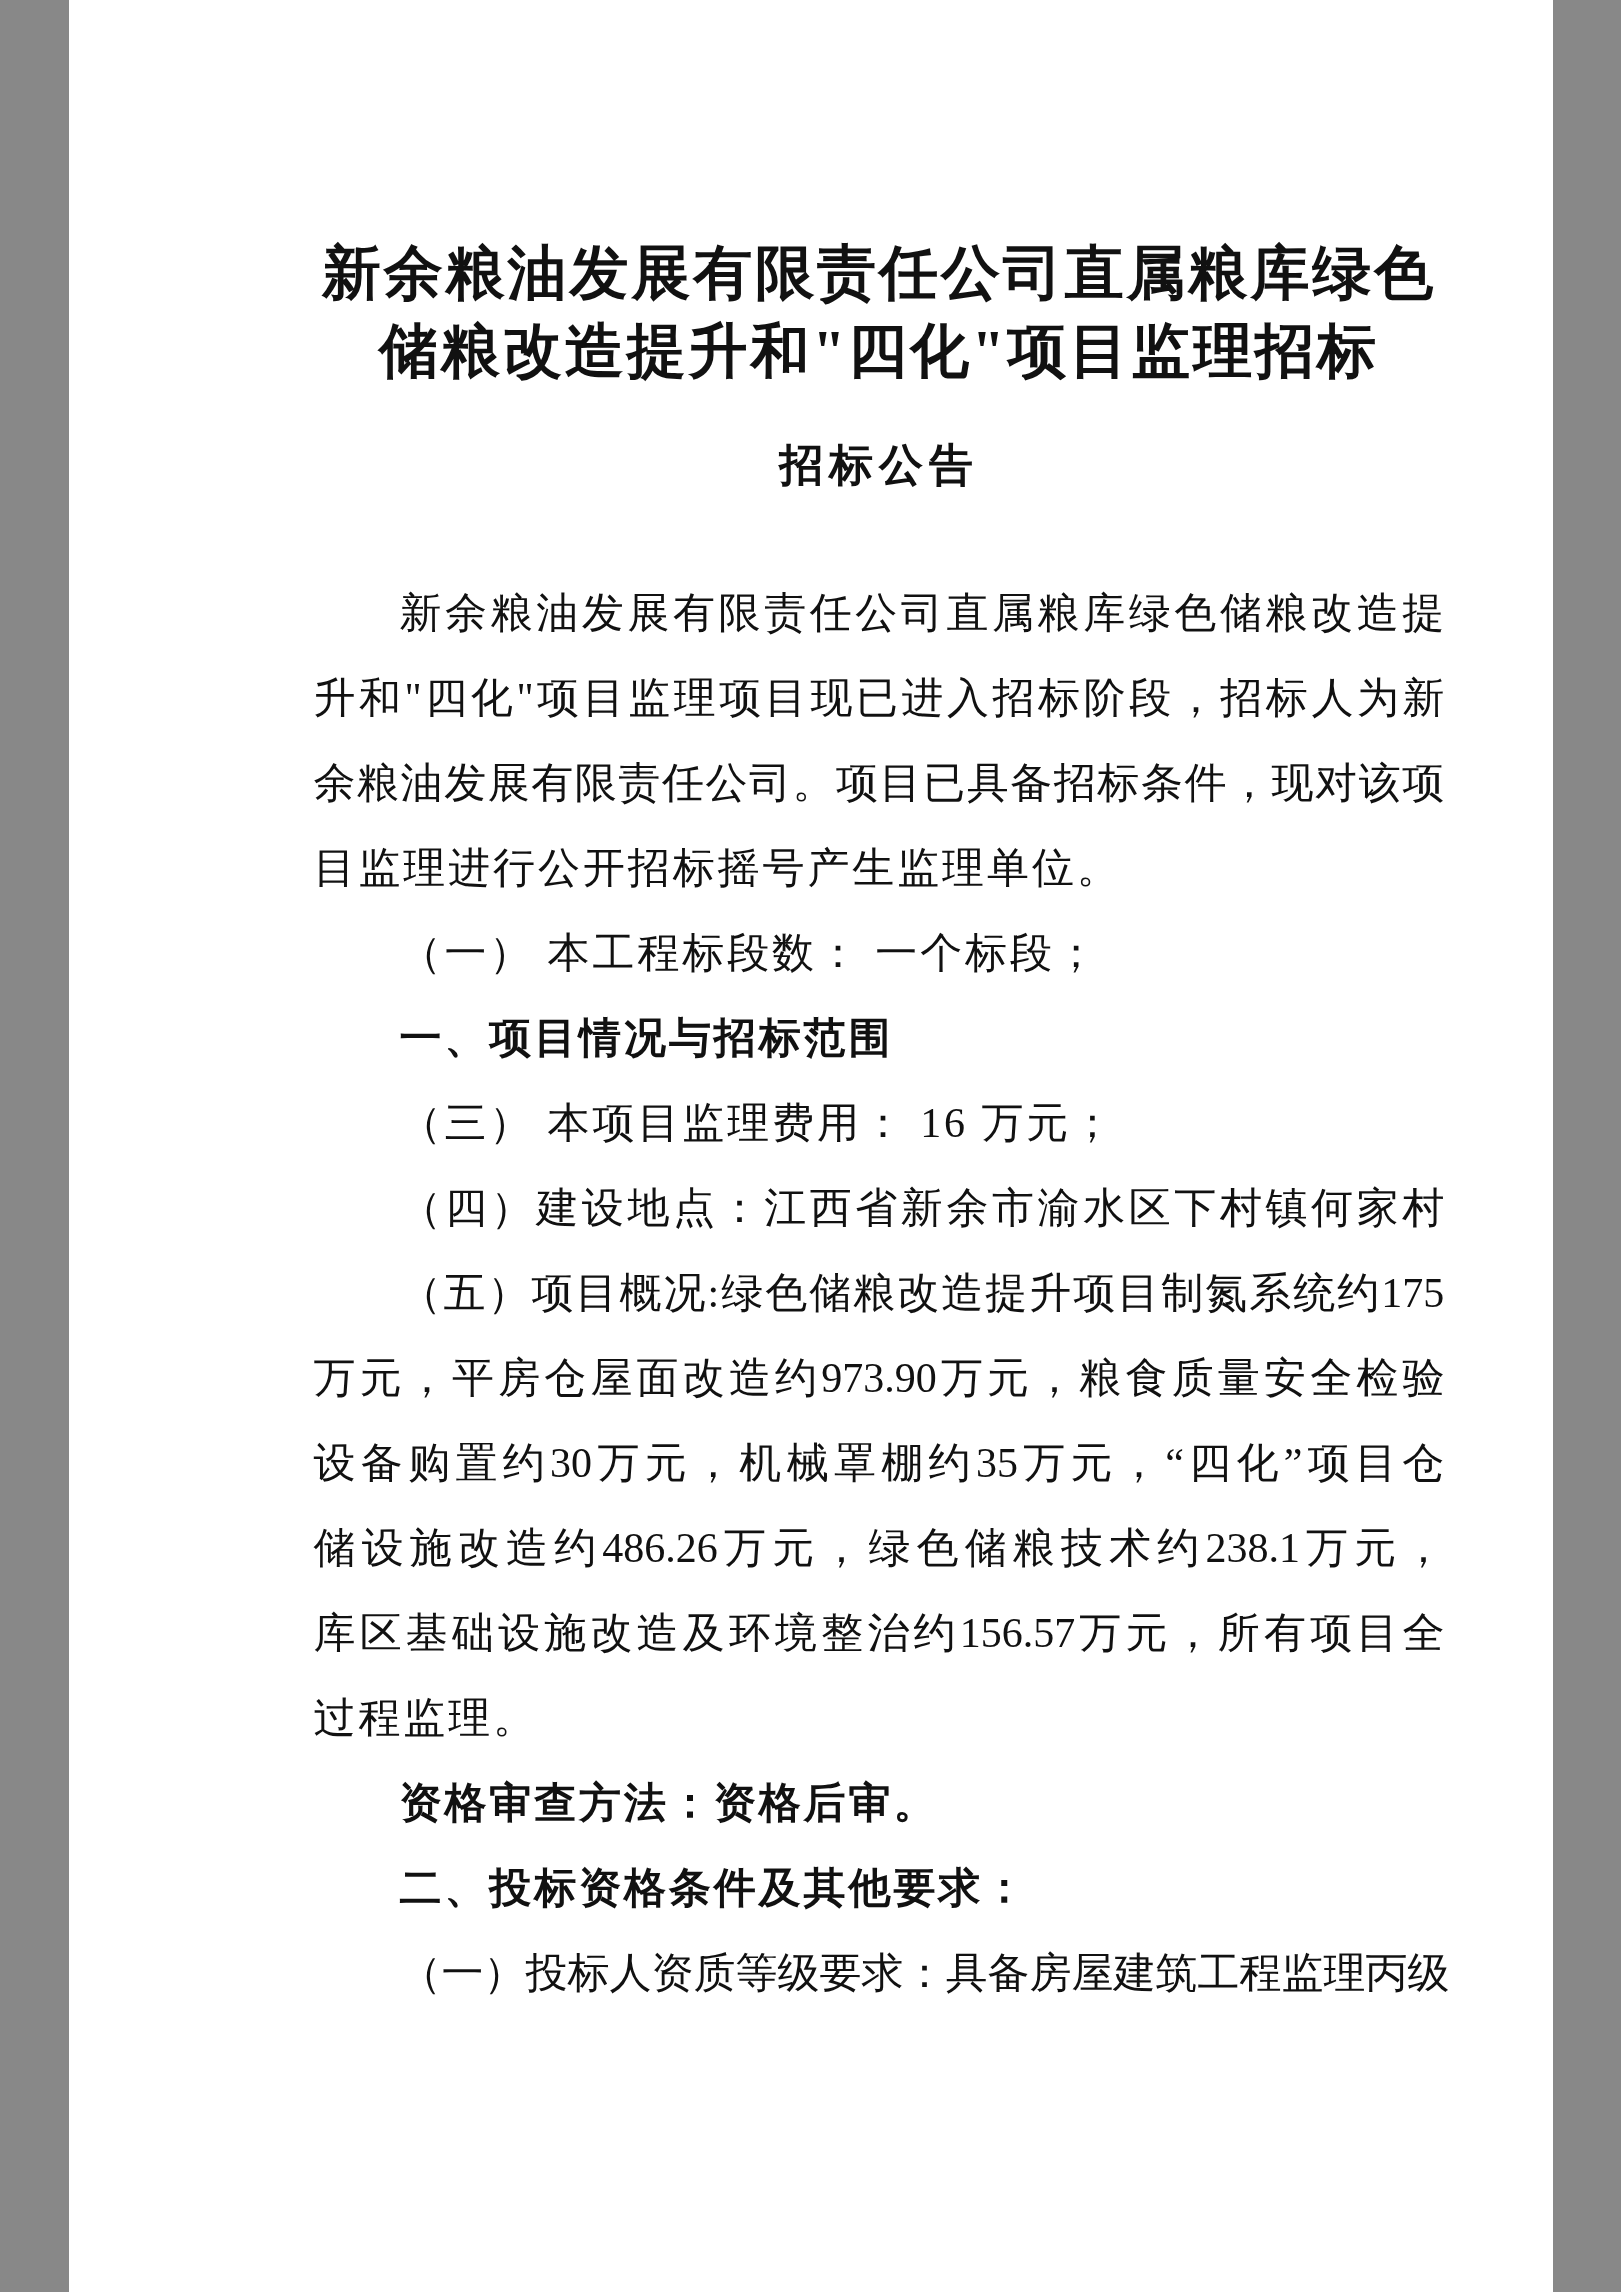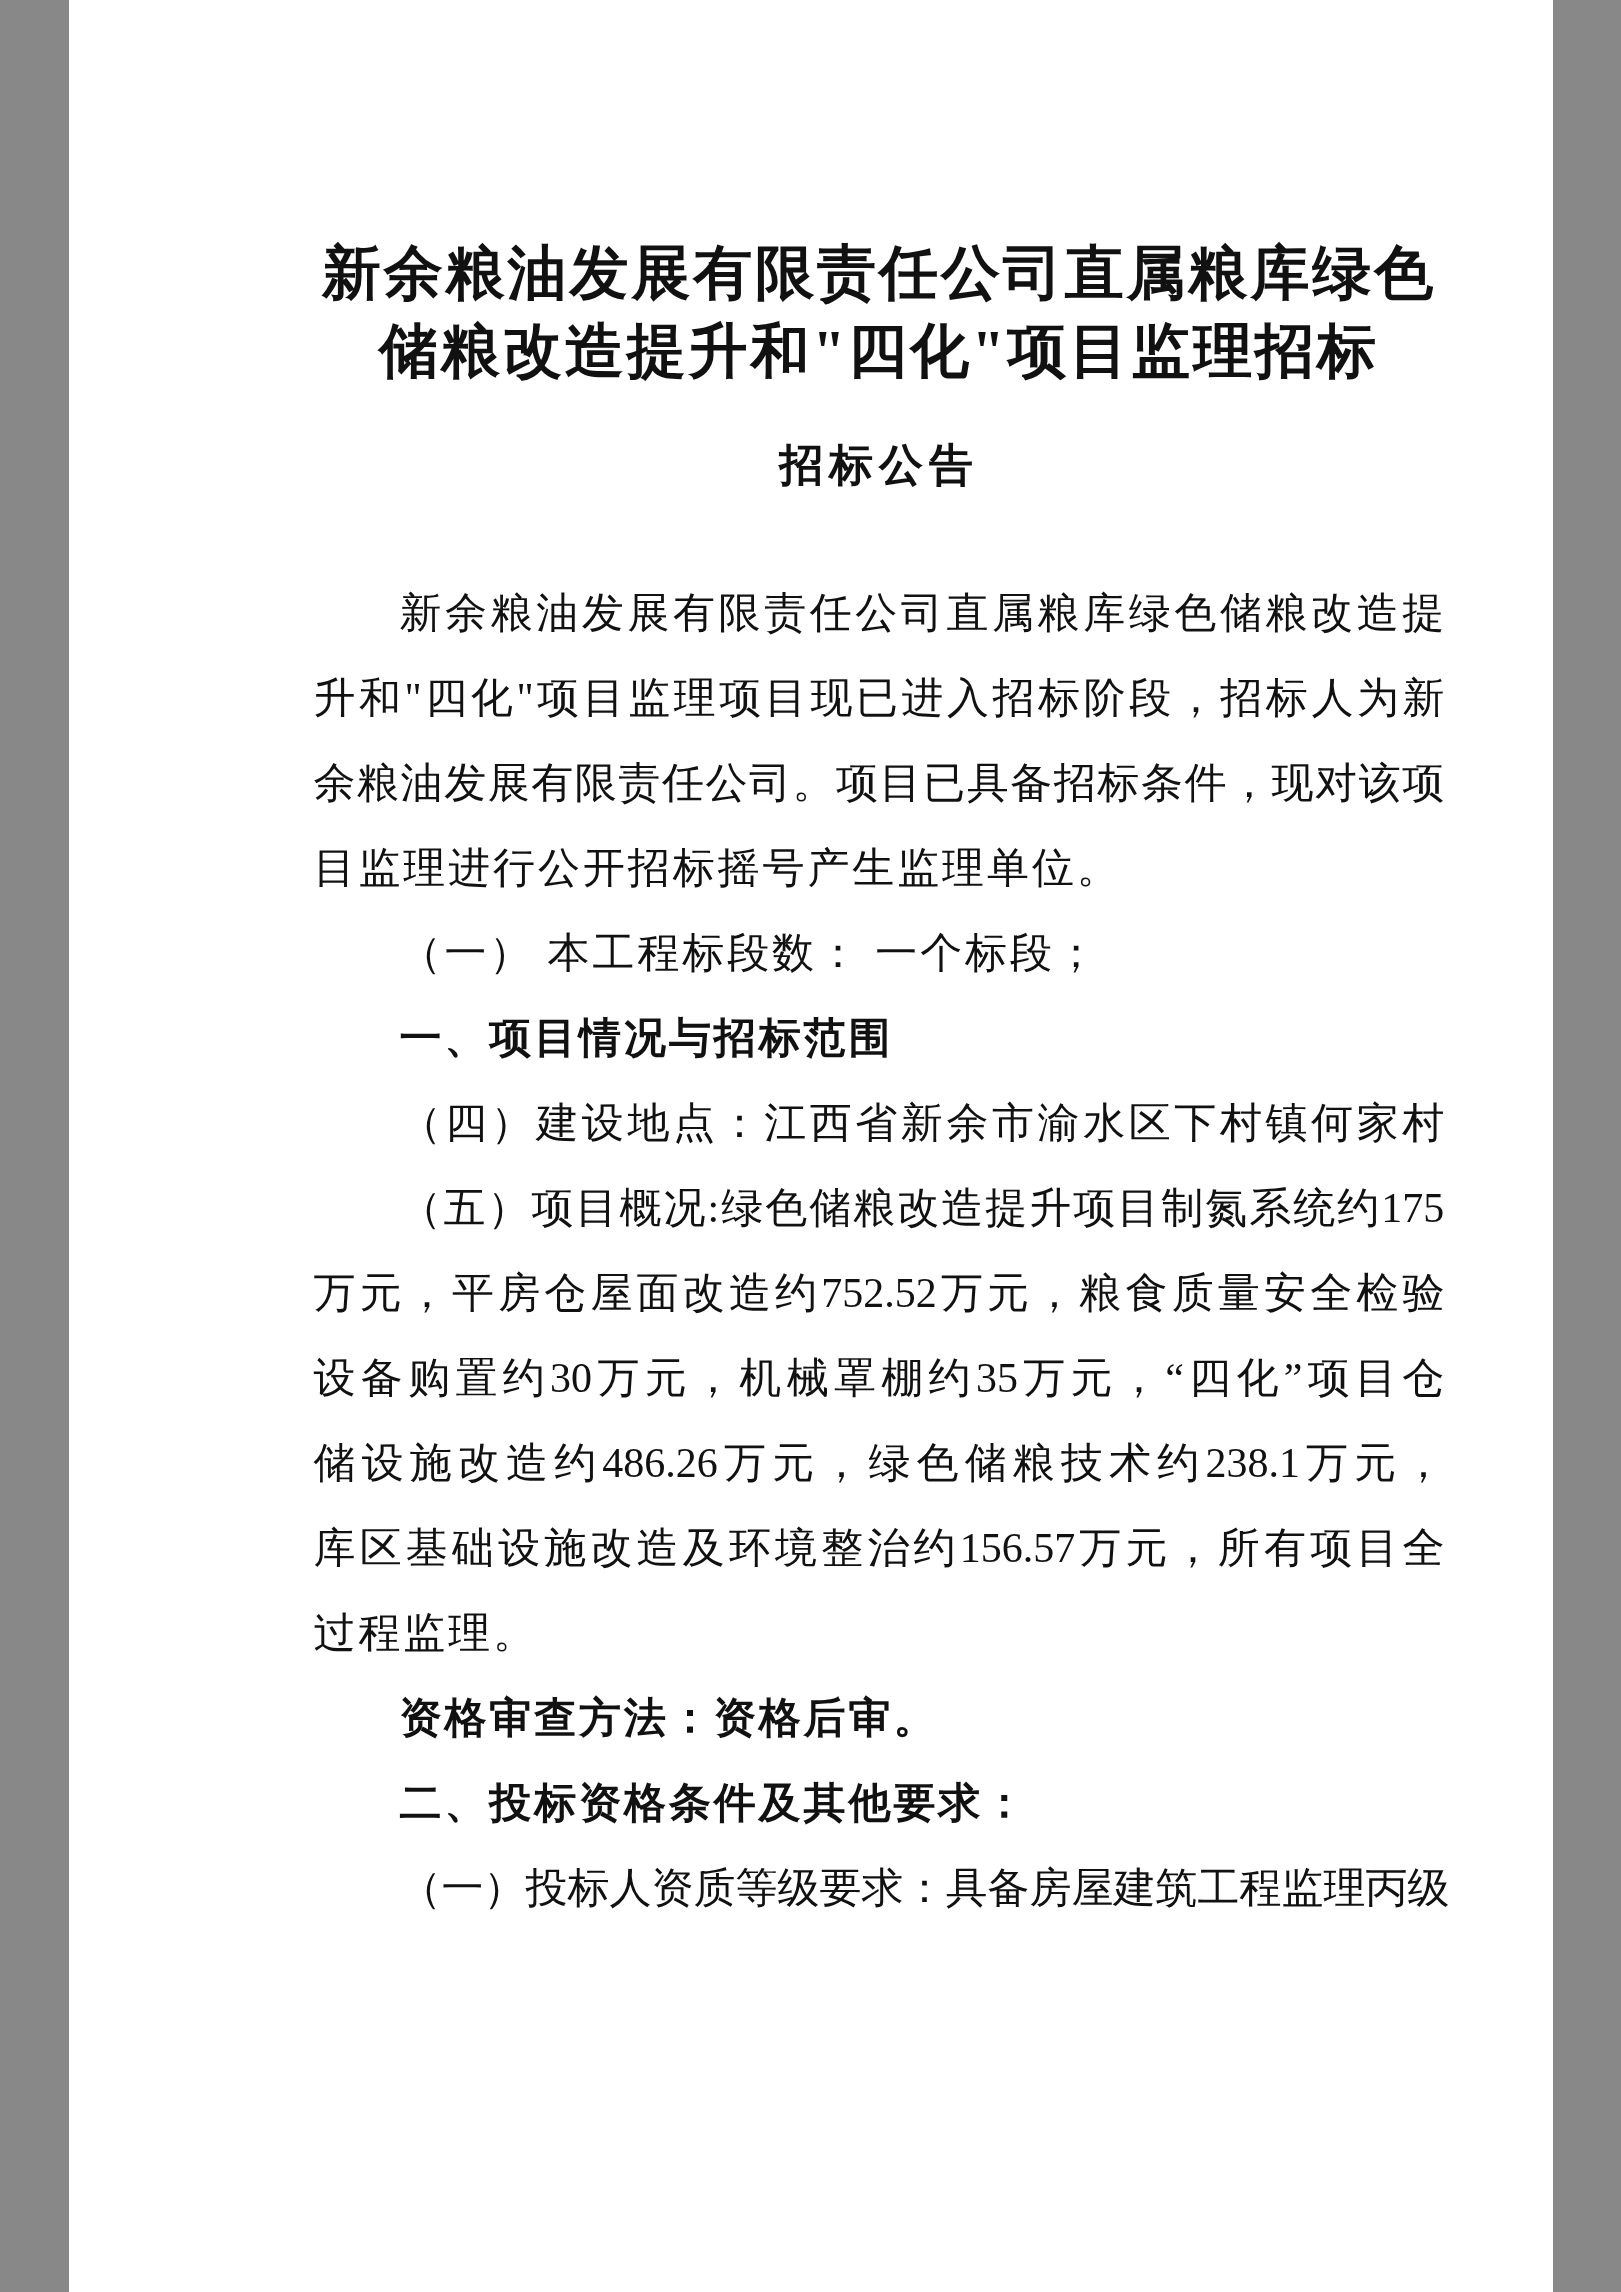--- a/index.html
+++ b/index.html
@@ -53,23 +53,24 @@
     <div class="title-line">储粮改造提升和"四化"项目监理招标</div>
   </div>
   <div class="doc-subtitle">招标公告</div>
   <div class="doc-body">
       <div class="line indent stretch"><span>新</span><span>余</span><span>粮</span><span>油</span><span>发</span><span>展</span><span>有</span><span>限</span><span>责</span><span>任</span><span>公</span><span>司</span><span>直</span><span>属</span><span>粮</span><span>库</span><span>绿</span><span>色</span><span>储</span><span>粮</span><span>改</span><span>造</span><span>提</span></div>
       <div class="line stretch"><span>升</span><span>和</span><span>"</span><span>四</span><span>化</span><span>"</span><span>项</span><span>目</span><span>监</span><span>理</span><span>项</span><span>目</span><span>现</span><span>已</span><span>进</span><span>入</span><span>招</span><span>标</span><span>阶</span><span>段</span><span>，</span><span>招</span><span>标</span><span>人</span><span>为</span><span>新</span></div>
       <div class="line stretch"><span>余</span><span>粮</span><span>油</span><span>发</span><span>展</span><span>有</span><span>限</span><span>责</span><span>任</span><span>公</span><span>司</span><span>。</span><span>项</span><span>目</span><span>已</span><span>具</span><span>备</span><span>招</span><span>标</span><span>条</span><span>件</span><span>，</span><span>现</span><span>对</span><span>该</span><span>项</span></div>
       <div class="line">目监理进行公开招标摇号产生监理单位。</div>
       <div class="line indent">（一） 本工程标段数： 一个标段；</div>
       <div class="line bold indent">一、项目情况与招标范围</div>
+      <div class="line indent">（三） 本项目监理费用： 16 万元；</div>
       <div class="line indent stretch"><span>（</span><span>四</span><span>）</span><span>建</span><span>设</span><span>地</span><span>点</span><span>：</span><span>江</span><span>西</span><span>省</span><span>新</span><span>余</span><span>市</span><span>渝</span><span>水</span><span>区</span><span>下</span><span>村</span><span>镇</span><span>何</span><span>家</span><span>村</span></div>
       <div class="line indent stretch"><span>（</span><span>五</span><span>）</span><span>项</span><span>目</span><span>概</span><span>况</span><span>:</span><span>绿</span><span>色</span><span>储</span><span>粮</span><span>改</span><span>造</span><span>提</span><span>升</span><span>项</span><span>目</span><span>制</span><span>氮</span><span>系</span><span>统</span><span>约</span><span>175</span></div>
-      <div class="line stretch"><span>万</span><span>元</span><span>，</span><span>平</span><span>房</span><span>仓</span><span>屋</span><span>面</span><span>改</span><span>造</span><span>约</span><span>752.52</span><span>万</span><span>元</span><span>，</span><span>粮</span><span>食</span><span>质</span><span>量</span><span>安</span><span>全</span><span>检</span><span>验</span></div>
+      <div class="line stretch"><span>万</span><span>元</span><span>，</span><span>平</span><span>房</span><span>仓</span><span>屋</span><span>面</span><span>改</span><span>造</span><span>约</span><span>973.90</span><span>万</span><span>元</span><span>，</span><span>粮</span><span>食</span><span>质</span><span>量</span><span>安</span><span>全</span><span>检</span><span>验</span></div>
       <div class="line stretch"><span>设</span><span>备</span><span>购</span><span>置</span><span>约</span><span>30</span><span>万</span><span>元</span><span>，</span><span>机</span><span>械</span><span>罩</span><span>棚</span><span>约</span><span>35</span><span>万</span><span>元</span><span>，</span><span>“</span><span>四</span><span>化</span><span>”</span><span>项</span><span>目</span><span>仓</span></div>
       <div class="line stretch"><span>储</span><span>设</span><span>施</span><span>改</span><span>造</span><span>约</span><span>486.26</span><span>万</span><span>元</span><span>，</span><span>绿</span><span>色</span><span>储</span><span>粮</span><span>技</span><span>术</span><span>约</span><span>238.1</span><span>万</span><span>元</span><span>，</span></div>
       <div class="line stretch"><span>库</span><span>区</span><span>基</span><span>础</span><span>设</span><span>施</span><span>改</span><span>造</span><span>及</span><span>环</span><span>境</span><span>整</span><span>治</span><span>约</span><span>156.57</span><span>万</span><span>元</span><span>，</span><span>所</span><span>有</span><span>项</span><span>目</span><span>全</span></div>
       <div class="line">过程监理。</div>
       <div class="line bold indent">资格审查方法：资格后审。</div>
       <div class="line bold indent">二、投标资格条件及其他要求：</div>
       <div class="line indent stretch"><span>（</span><span>一</span><span>）</span><span>投</span><span>标</span><span>人</span><span>资</span><span>质</span><span>等</span><span>级</span><span>要</span><span>求</span><span>：</span><span>具</span><span>备</span><span>房</span><span>屋</span><span>建</span><span>筑</span><span>工</span><span>程</span><span>监</span><span>理</span><span>丙</span><span>级</span></div>
     </div>
 </div>
 

